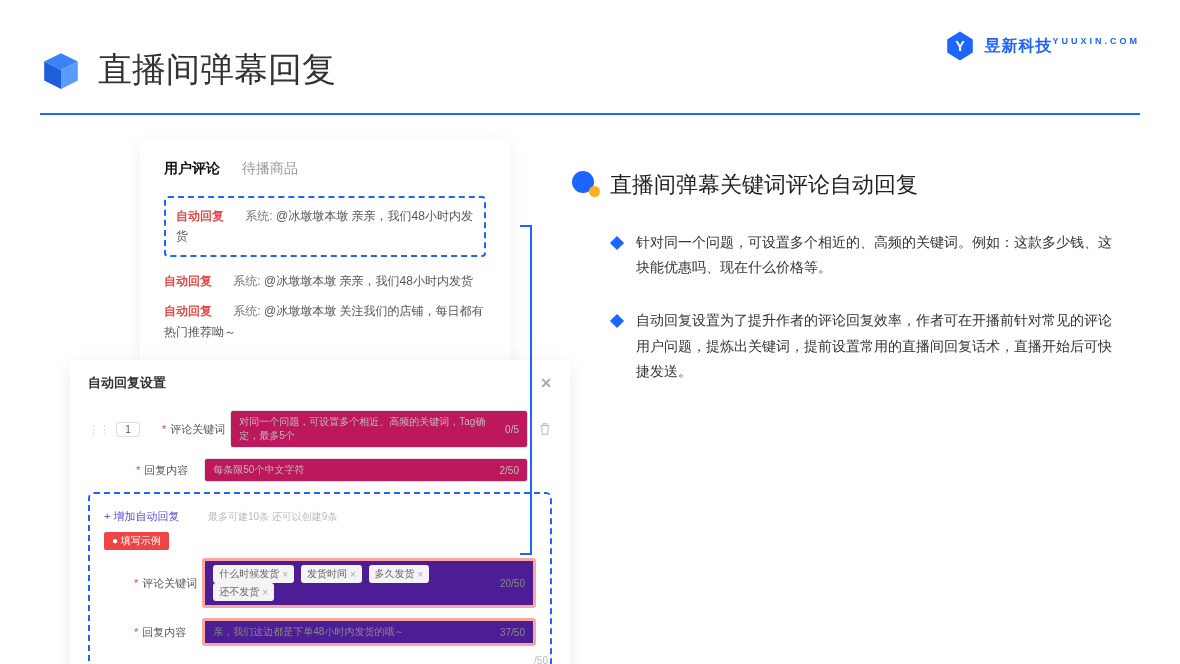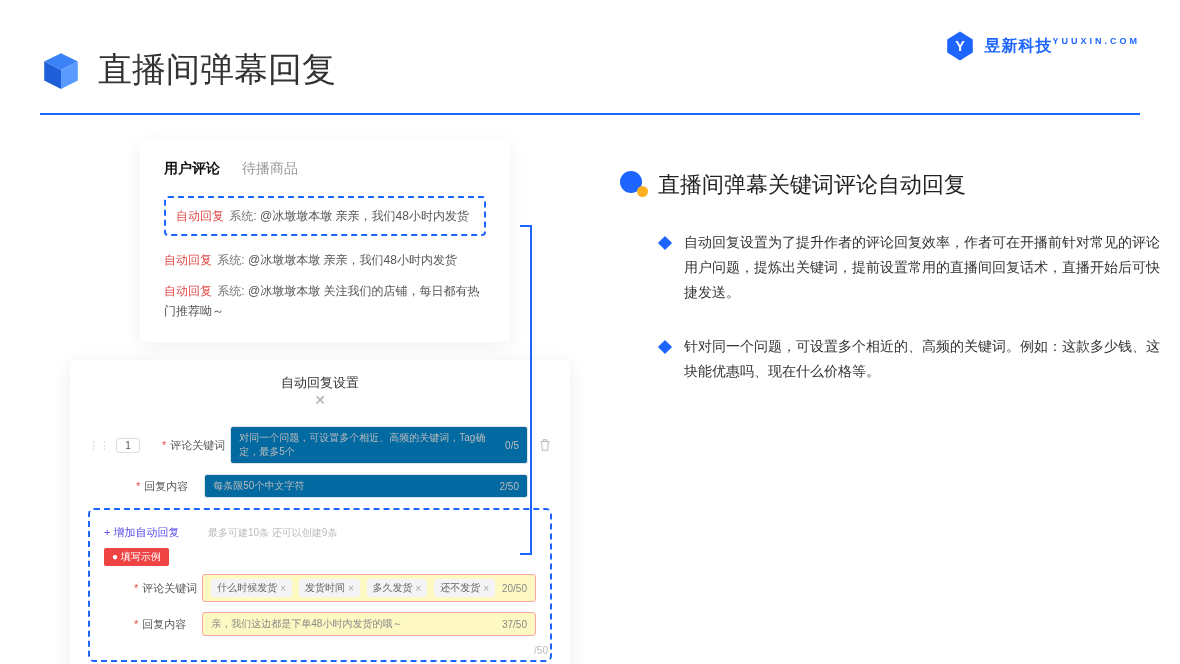--- a/index.html
+++ b/index.html
@@ -16,44 +16,44 @@
 .hr { height:2px; background:#1E65FF; margin:10px 40px 0 40px; }
 
 
 .left { position:absolute; left:70px; top:140px; width:480px; }
 .card-comments { position:absolute; left:70px; top:0; width:370px; background:#fff; padding:20px 24px; box-shadow:0 4px 20px rgba(0,0,0,0.06); border-radius:4px; }
 .tabs { display:flex; gap:22px; font-size:14px; color:#999; margin-bottom:18px; }
 .tabs .active { color:#111; font-weight:600; }
 .highlight-box { border:2px dashed #1E65FF; border-radius:4px; padding:8px 10px; margin-bottom:14px; position:relative; }
 .comment-line { font-size:12px; color:#555; line-height:1.7; margin-bottom:10px; }
 .comment-line:last-child { margin-bottom:0; }
-.badge-auto { color:#E24B4B; font-weight:400; margin-right:2px; }
+.badge-auto { color:#E24B4B; font-weight:700; margin-right:18px; }
 .sys { color:#777; }
 
 .card-settings { position:absolute; left:0; top:220px; width:500px; background:#fff; box-shadow:0 4px 20px rgba(0,0,0,0.08); border-radius:4px; padding:14px 18px 60px 18px; }
-.settings-head { display:flex; justify-content:space-between; align-items:center; font-size:13px; font-weight:400; color:#333; margin-bottom:18px;flex-direction:column; }
+.settings-head { display:flex; justify-content:space-between; align-items:center; font-size:13px; font-weight:700; color:#333; margin-bottom:18px; }
 .close-x { color:#aaa; font-size:14px; }
 .form-row { display:flex; align-items:center; font-size:11px; color:#888; margin-bottom:10px; }
 .num-box { width:24px; text-align:center; border:1px solid #ddd; border-radius:3px; font-size:10px; color:#555; padding:1px 0; margin-right:8px; background:#fff; }
 .req { color:#E24B4B; margin-right:4px; }
 .flabel { width:60px; color:#555; }
-.finput { flex:1; border:1px solid #e3e3e3; border-radius:3px; padding:4px 8px; font-size:10px; color:#bbb; display:flex; justify-content:space-between; align-items:center; background:#0369a1; }
+.finput { flex:1; border:1px solid #e3e3e3; border-radius:3px; padding:4px 8px; font-size:10px; color:#bbb; display:flex; justify-content:space-between; align-items:center; background:#be185d; }
 .finput .cnt { color:#bbb; }
 .trash { width:14px; height:14px; margin-left:10px; color:#bbb; }
 .example-wrap { border:2px dashed #1E65FF; border-radius:6px; padding:12px 14px 14px 14px; margin-top:8px; position:relative; }
 .link-add { color:#5B4FE9; font-size:11px; margin-right:24px; }
 .link-tip { color:#bbb; font-size:10px;margin-top:10px; }
 .pill-tag { display:inline-block; background:#ef4444; color:#fff; font-size:10px; padding:2px 8px; border-radius:2px; margin:8px 0; }
 .tag-chip { display:inline-flex; align-items:center; background:#f4f4f6; color:#666; font-size:10px; padding:2px 6px; border-radius:3px; margin-right:4px; }
 .tag-chip .x { margin-left:3px; color:#aaa; }
-.ex-input { border:1px solid #fca5a5; border-radius:3px; padding:4px 8px; font-size:10px; color:#888; display:flex; justify-content:space-between; align-items:center; flex:1; background:#fef9c3; }
+.ex-input { border:3px solid #fca5a5; border-radius:3px; padding:4px 8px; font-size:10px; color:#888; display:flex; justify-content:space-between; align-items:center; flex:1; background:#4c1d95; }
 .cnt-right { position:absolute; right:22px; bottom:66px; font-size:10px; color:#bbb;margin-left:23px; }
 
 
-.right { position:absolute; left:620px; top:170px; width:540px; }
+.right { position:absolute; left:572px; top:170px; width:540px; }
 .dot-icon { width:28px; height:28px; display:inline-block; position:relative; vertical-align:middle; margin-right:10px; }
 .dot-icon .big { position:absolute; width:22px; height:22px; background:#1E65FF; border-radius:50%; left:0; top:0; }
 .dot-icon .small { position:absolute; width:11px; height:11px; background:#FFB020; border-radius:50%; right:0; bottom:2px; }
 .section-title { font-size:22px; color:#222; font-weight:500; display:flex; align-items:center; margin-bottom:30px; }
 .bullet-row { display:flex; align-items:flex-start; font-size:14px; color:#333; line-height:1.8; margin-bottom:28px; padding-left:40px; }
 .diamond { width:10px; height:10px; background:#1E65FF; transform:rotate(45deg); margin-right:14px; margin-top:8px; flex-shrink:0; }
 
 
 .connector { position:absolute; pointer-events:none; }
 .conn-h1 { left:520px; top:225px; width:12px; height:2px; background:#1E65FF; }
@@ -190,19 +190,19 @@
 <div class="right">
   <div class="section-title">
     <span class="dot-icon">
         <span class="big"></span>
         <span class="small"></span>
       </span>
     <span>直播间弹幕关键词评论自动回复</span>
   </div>
   <div class="bullet-row">
     <span class="diamond"></span>
-    <span>自动回复设置为了提升作者的评论回复效率，作者可在开播前针对常见的评论用户问题，提炼出关键词，提前设置常用的直播间回复话术，直播开始后可快捷发送。</span>
+    <span>针对同一个问题，可设置多个相近的、高频的关键词。例如：这款多少钱、这块能优惠吗、现在什么价格等。</span>
   </div>
   <div class="bullet-row">
     <span class="diamond"></span>
-    <span>针对同一个问题，可设置多个相近的、高频的关键词。例如：这款多少钱、这块能优惠吗、现在什么价格等。</span>
+    <span>自动回复设置为了提升作者的评论回复效率，作者可在开播前针对常见的评论用户问题，提炼出关键词，提前设置常用的直播间回复话术，直播开始后可快捷发送。</span>
   </div>
 </div>
 
 </body></html>

